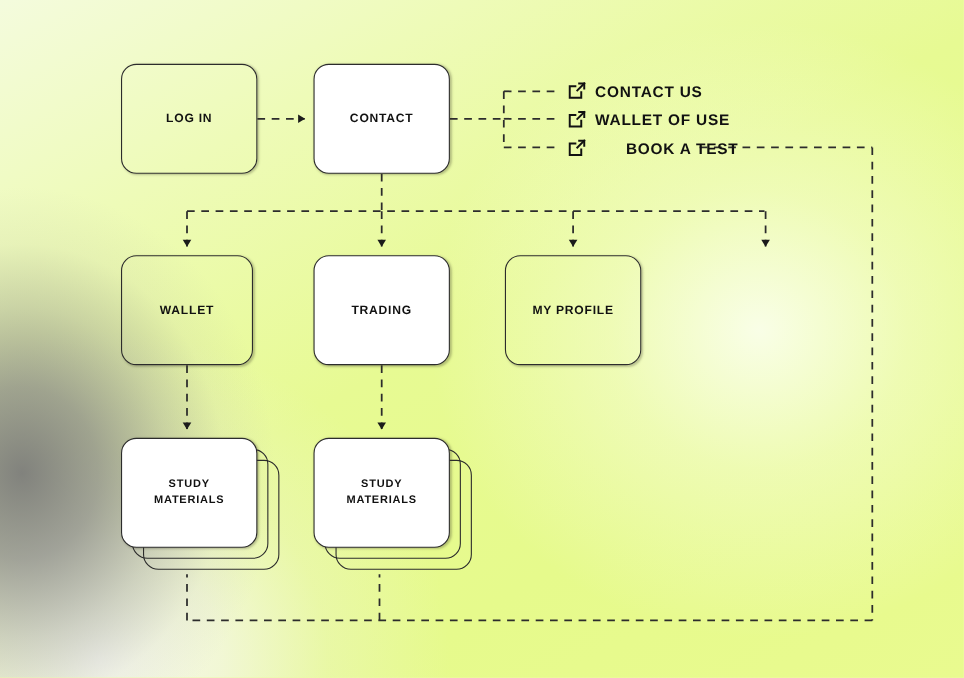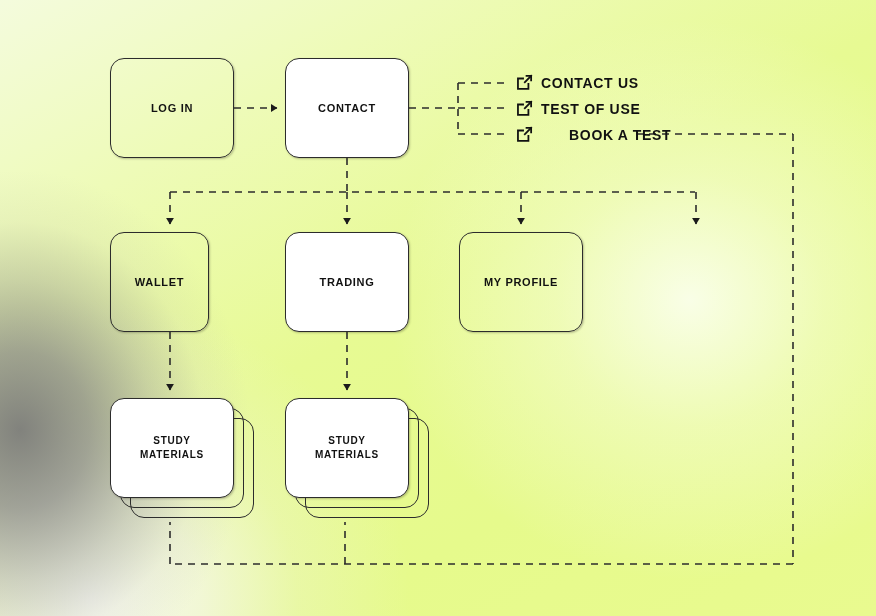--- a/index.html
+++ b/index.html
@@ -148,21 +148,21 @@
   </svg>
 
   <div class="node fill-none" style="left:110px; top:58px; width:124px; height:100px;">
     <span>LOG IN</span>
   </div>
 
   <div class="node fill-white" style="left:285px; top:58px; width:124px; height:100px;">
     <span>CONTACT</span>
   </div>
 
-  <div class="node fill-none" style="left:110px; top:232px; width:99px; height:100px;">
+  <div class="node fill-none" style="left:110px; top:232px; width:120px; height:100px;">
     <span>WALLET</span>
   </div>
 
   <div class="node fill-white" style="left:285px; top:232px; width:124px; height:100px;">
     <span>TRADING</span>
   </div>
 
   <div class="node fill-none" style="left:459px; top:232px; width:124px; height:100px;">
     <span>MY PROFILE</span>
   </div>
@@ -198,21 +198,21 @@
     </svg>
     <span class="link-label">CONTACT US</span>
   </div>
 
   <div class="link-row" style="left:516px; top:100px;">
     <svg class="ext-icon" viewBox="0 0 20 20" aria-hidden="true">
       <path d="M12.4 2.2 L17.8 2.2 L17.8 7.6" fill="none" stroke="#111111" stroke-width="2.1" stroke-linecap="square"></path>
       <path d="M17.8 2.2 L10.4 9.6" fill="none" stroke="#111111" stroke-width="2.1" stroke-linecap="square"></path>
       <path d="M14.6 11.6 L14.6 17.6 L2.3 17.6 L2.3 5.3 L8.3 5.3" fill="none" stroke="#111111" stroke-width="2.1" stroke-linecap="square" stroke-linejoin="miter"></path>
     </svg>
-    <span class="link-label">TEST OF USE</span>
+    <span class="link-label">WALLET OF USE</span>
   </div>
 
   <div class="link-row" style="left:516px; top:126px;gap:36px;">
     <svg class="ext-icon" viewBox="0 0 20 20" aria-hidden="true">
       <path d="M12.4 2.2 L17.8 2.2 L17.8 7.6" fill="none" stroke="#111111" stroke-width="2.1" stroke-linecap="square"></path>
       <path d="M17.8 2.2 L10.4 9.6" fill="none" stroke="#111111" stroke-width="2.1" stroke-linecap="square"></path>
       <path d="M14.6 11.6 L14.6 17.6 L2.3 17.6 L2.3 5.3 L8.3 5.3" fill="none" stroke="#111111" stroke-width="2.1" stroke-linecap="square" stroke-linejoin="miter"></path>
     </svg>
     <span class="link-label">BOOK A TEST</span>
   </div>

